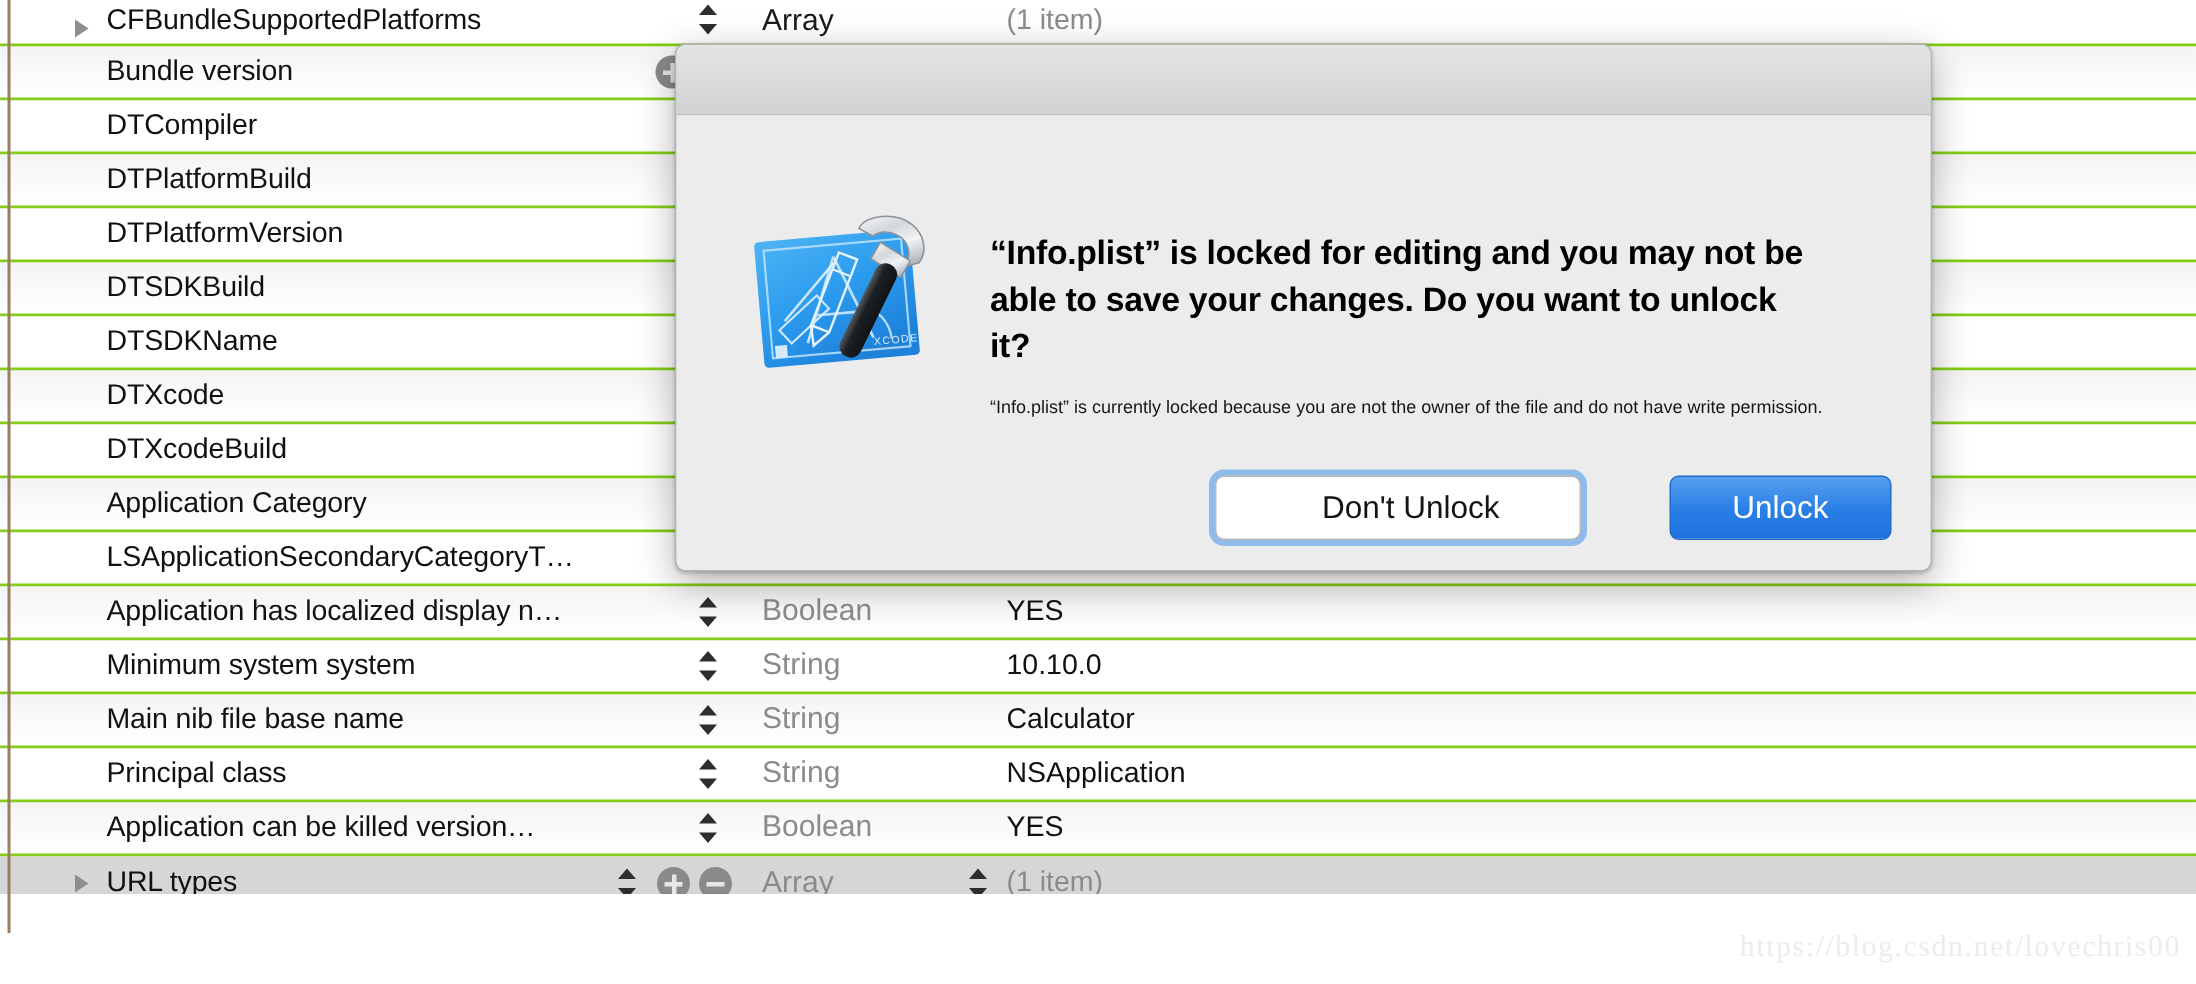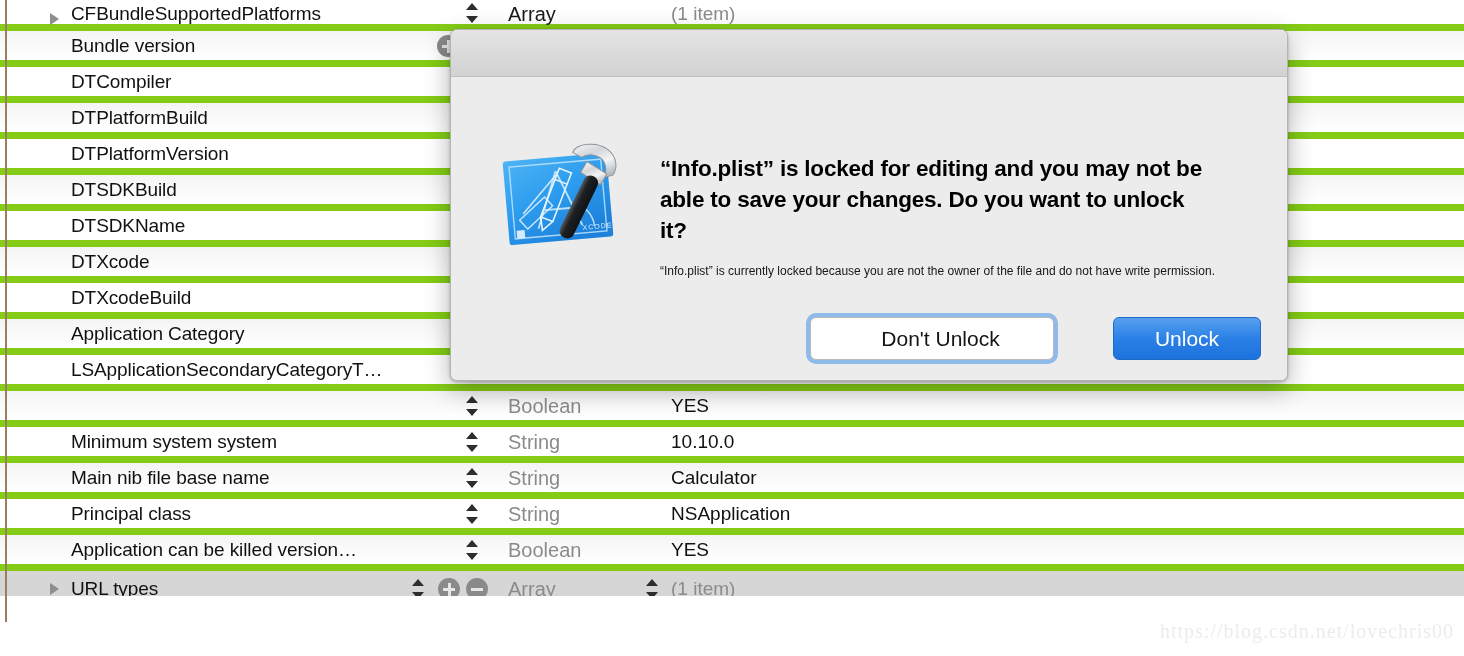--- a/index.html
+++ b/index.html
@@ -29,21 +29,21 @@
     position: absolute;
     left: 5px; top: 0;
     width: 2px; height: 596px;
     background: #9b7e62;
     z-index: 6;
   }
   .row {
     position: relative;
     height: 36px;
     box-sizing: border-box;
-    border-bottom: 7px solid #84cc16;
+    border-bottom: 2px solid #84cc16;
     background: #ffffff;
   }
   .row.alt {
     background: linear-gradient(to bottom, #f4f4f4 0%, #fbfbfb 60%, #ffffff 100%);
   }
   .row.sel {
     background: #d6d6d6;
     border-bottom: 1px solid #cfcfcf;
   }
   .row.first {
@@ -298,20 +298,21 @@
         <div class="row">
           <div class="key">DTXcodeBuild</div>
         </div>
         <div class="row alt">
           <div class="key">Application Category</div>
         </div>
         <div class="row">
           <div class="key">LSApplicationSecondaryCategoryT…</div>
         </div>
         <div class="row alt">
+          <div class="key">Application has localized display n…</div>
           <div class="stepper stepper-key">
             <span class="up"></span>
             <span class="dn"></span>
           </div>
           <div class="type">Boolean</div>
           <div class="val">YES</div>
         </div>
         <div class="row">
           <div class="key">Minimum system system</div>
           <div class="stepper stepper-key">

